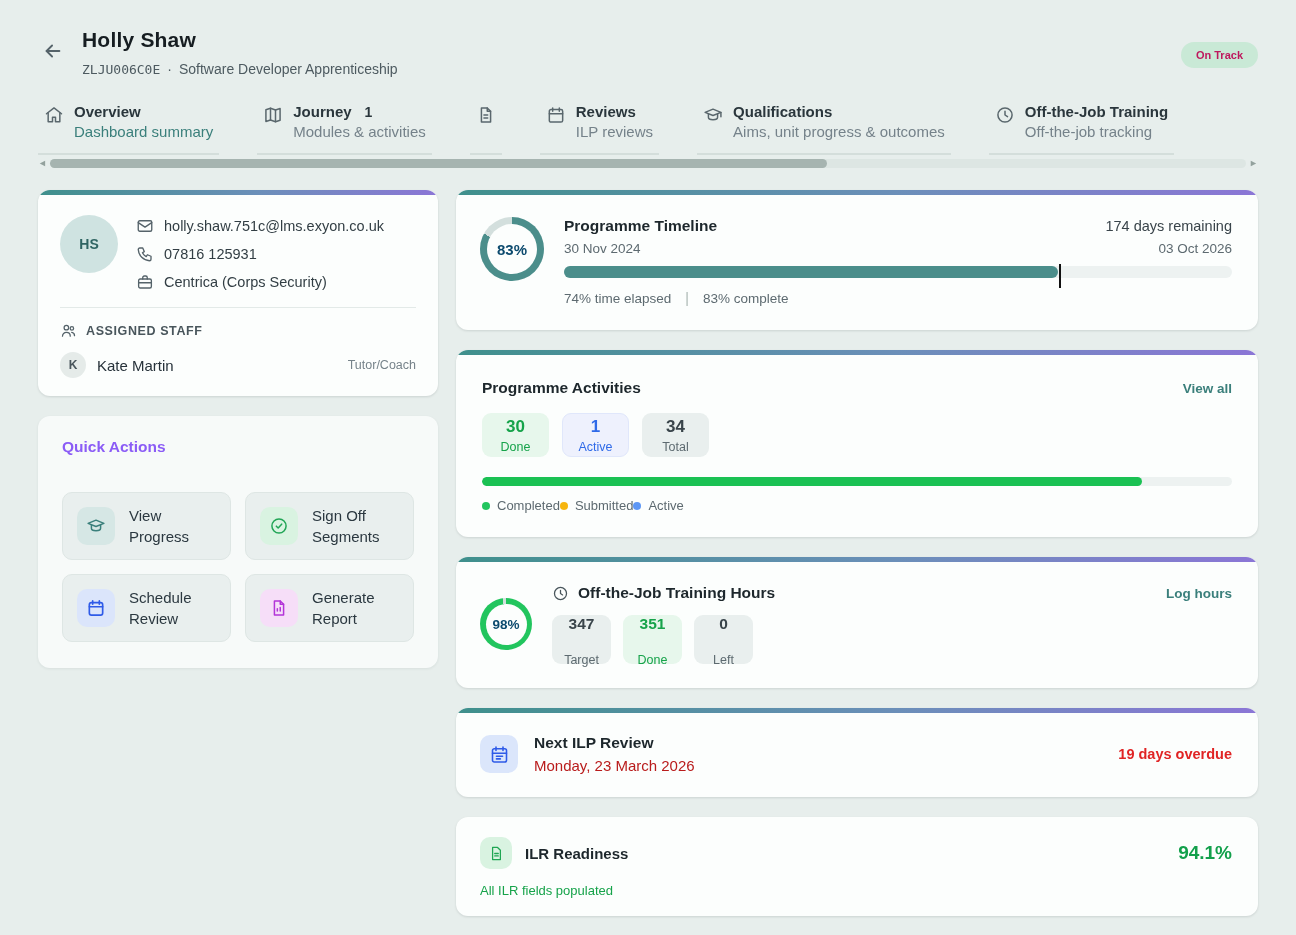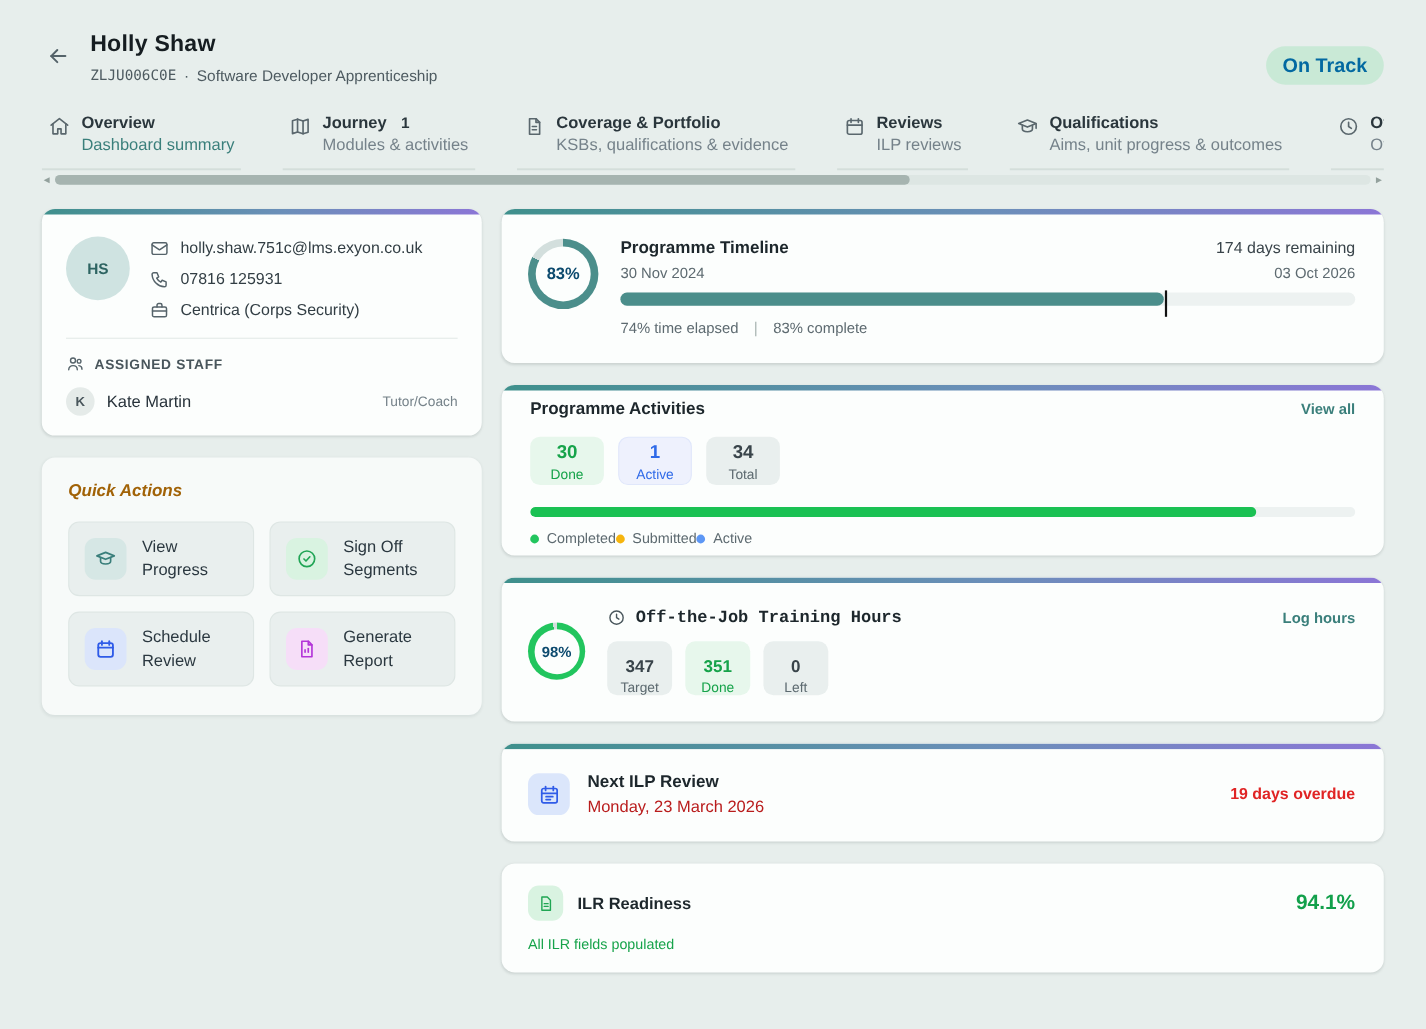--- a/index.html
+++ b/index.html
@@ -12,21 +12,21 @@
   .page { width:1296px; height:935px; padding:28px 38px 0 38px; overflow:hidden; }
 
   
   .header { display:flex; align-items:flex-start; }
   .back-btn { width:30px; height:30px; margin-top:8px; margin-right:14px; border:none; background:transparent;
     color:#55636a; cursor:pointer; display:flex; align-items:center; justify-content:center; }
   .htitles { flex:1; }
   .hname { font-size:21px; font-weight:bold; color:#161d21; letter-spacing:.2px; }
   .hsub { margin-top:9px; font-size:14px; color:#4d5a60; display:flex; align-items:center; gap:7px; }
   .hcode { font-family:"DejaVu Sans Mono", monospace; font-size:13px; color:#4d5a60; }
-  .status-pill { margin-top:14px; background:#c9e9d6; color:#0369a1; font-size:18px; font-weight:bold;
+  .status-pill { margin-top:14px; background:#c9e9d6; color:#be185d; font-size:11px; font-weight:bold;
     border-radius:999px; padding:7px 15px; white-space:nowrap; }
 
   
   .tabs-wrap { margin-top:22px; }
   .tabs { display:flex; gap:38px; overflow:hidden; white-space:nowrap; }
   .tab { display:flex; gap:10px; align-items:flex-start; padding:4px 6px 13px 6px;
     border-bottom:2px solid #d4dedb; cursor:pointer; flex:0 0 auto; }
   .tab .ticon { color:#5a676d; margin-top:2px; }
   .tab-texts { display:flex; flex-direction:column; gap:3px; }
   .trow { display:flex; gap:13px; align-items:baseline; }
@@ -62,33 +62,33 @@
     letter-spacing:.6px; color:#49565c; }
   .staff-head .cicon { color:#55636a; display:flex; }
   .staff-row { display:flex; align-items:center; gap:11px; margin-top:13px; }
   .mini-avatar { width:26px; height:26px; border-radius:50%; background:#e5ebe9; color:#49565c;
     font-size:12px; font-weight:bold; display:flex; align-items:center; justify-content:center; }
   .staff-name { font-size:15px; color:#27323a; flex:1; }
   .staff-role { font-size:12.5px; color:#76838a; }
 
   
   .qa-card { background:#f7faf9; border-radius:12px; box-shadow:0 1px 3px rgba(20,40,40,.07); padding:22px 24px 26px 24px; }
-  .qa-title { font-size:15.5px; font-weight:bold; color:#a16207; margin-bottom:18px;font-style:italic; }
+  .qa-title { font-size:15.5px; font-weight:bold; color:#8b5cf6; margin-bottom:36px; }
   .qa-grid { display:grid; grid-template-columns:1fr 1fr; gap:14px; }
   .qa-btn { display:flex; align-items:center; gap:14px; background:#e9efee; border:1px solid #dee6e4;
     border-radius:10px; padding:12px 14px; min-height:64px; cursor:pointer; text-align:left; font-family:inherit; }
   .qa-ic { width:38px; height:38px; border-radius:10px; display:flex; align-items:center; justify-content:center; flex:0 0 38px; }
   .qa-label { font-size:15px; color:#2b3840; line-height:1.4; max-width:90px; }
   .ic-teal { background:#d6e7e5; color:#3a7f7b; }
   .ic-green { background:#d9f3e1; color:#21a556; }
   .ic-blue { background:#dbe5fb; color:#2f5be8; }
   .ic-purple { background:#f6def8; color:#b335d8; }
 
   
-  .card-pad { padding:8px 26px; }
+  .card-pad { padding:24px 26px; }
 
   
   .tl-body { display:flex; gap:20px; align-items:flex-start; padding:22px 26px 24px 24px; }
   .donut { border-radius:50%; position:relative; flex:0 0 auto; }
   .donut .hole { position:absolute; background:#fcfefd; border-radius:50%; inset:0; margin:auto;
     display:flex; align-items:center; justify-content:center; font-weight:bold; color:#0c4a6e; }
   .donut-lg { width:64px; height:64px; }
   .donut-lg .hole { width:50px; height:50px; font-size:15px; }
   .donut-sm { width:52px; height:52px; }
   .donut-sm .hole { width:41px; height:41px; font-size:13.5px; }
@@ -121,25 +121,25 @@
   .act-bar-track { margin-top:20px; height:9px; border-radius:6px; background:#edf2f1; overflow:hidden; }
   .act-bar-fill { height:9px; border-radius:6px; background:#1ac153; }
   .legend { display:flex; margin-top:12px; align-items:center; }
   .leg-item { display:flex; gap:7px; align-items:center; font-size:13px; color:#5d6a70; }
   .dot { width:8px; height:8px; border-radius:50%; }
 
   
   .otj-body { display:flex; gap:20px; align-items:center; padding:22px 26px 24px 24px; }
   .otj-content { flex:1; }
   .otj-head { display:flex; justify-content:space-between; align-items:center; }
-  .otj-title-wrap { display:flex; gap:9px; align-items:center;font-family:Liberation Mono, monospace; }
+  .otj-title-wrap { display:flex; gap:9px; align-items:center; }
   .otj-title-wrap .cicon { color:#49565c; display:flex; }
   .otj-stats { display:flex; gap:12px; margin-top:13px; }
   .otj-tile { min-width:59px; height:49px; border-radius:9px; padding:0 12px; display:flex; flex-direction:column;
-    align-items:center; justify-content:flex-end; gap:2px; }
+    align-items:center; justify-content:space-between; gap:20px; }
   .otj-tile .stat-val { font-size:15.5px; }
   .otj-tile .stat-lbl { font-size:12.5px; }
 
   
   .ilp-body { display:flex; align-items:center; gap:16px; padding:21px 26px 23px 24px; }
   .sq-icon { border-radius:10px; display:flex; align-items:center; justify-content:center; }
   .ilp-ic { width:38px; height:38px; background:#dbe6fb; color:#2f5be8; }
   .ilp-texts { flex:1; }
   .ilp-title { font-size:15.5px; font-weight:bold; color:#1d272c; }
   .ilp-date { font-size:15px; color:#b91c1c; margin-top:5px; }
@@ -213,26 +213,20 @@
         </span>
       </div>
       <div class="tab">
         <span class="ticon">
           <svg width="20" height="20" viewBox="0 0 24 24" fill="none" stroke="currentColor" stroke-width="1.8" stroke-linecap="round" stroke-linejoin="round">
               <path d="M6.5 3.5h7l4 4v13h-11v-17z"></path>
               <path d="M13.5 3.5v4h4"></path>
               <path d="M9.5 12h4.5"></path>
               <path d="M9.5 15.5h4.5"></path>
             </svg>
-        </span>
-        <span class="tab-texts">
-          <span class="trow">
-              <span class="tlabel">Coverage &amp; Portfolio</span>
-            </span>
-          <span class="tsub">KSBs, qualifications &amp; evidence</span>
         </span>
       </div>
       <div class="tab">
         <span class="ticon">
           <svg width="20" height="20" viewBox="0 0 24 24" fill="none" stroke="currentColor" stroke-width="1.8" stroke-linecap="round" stroke-linejoin="round">
               <rect x="4" y="5.5" width="16" height="15" rx="2"></rect>
               <path d="M8 3.5v4"></path>
               <path d="M16 3.5v4"></path>
               <path d="M4 10.5h16"></path>
             </svg>

